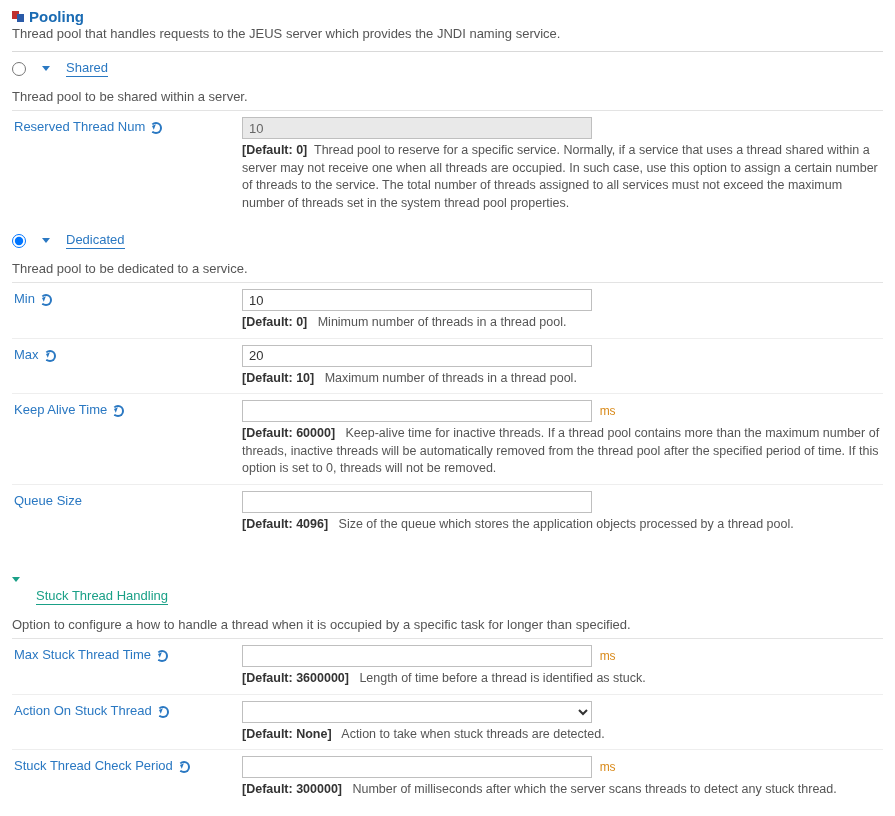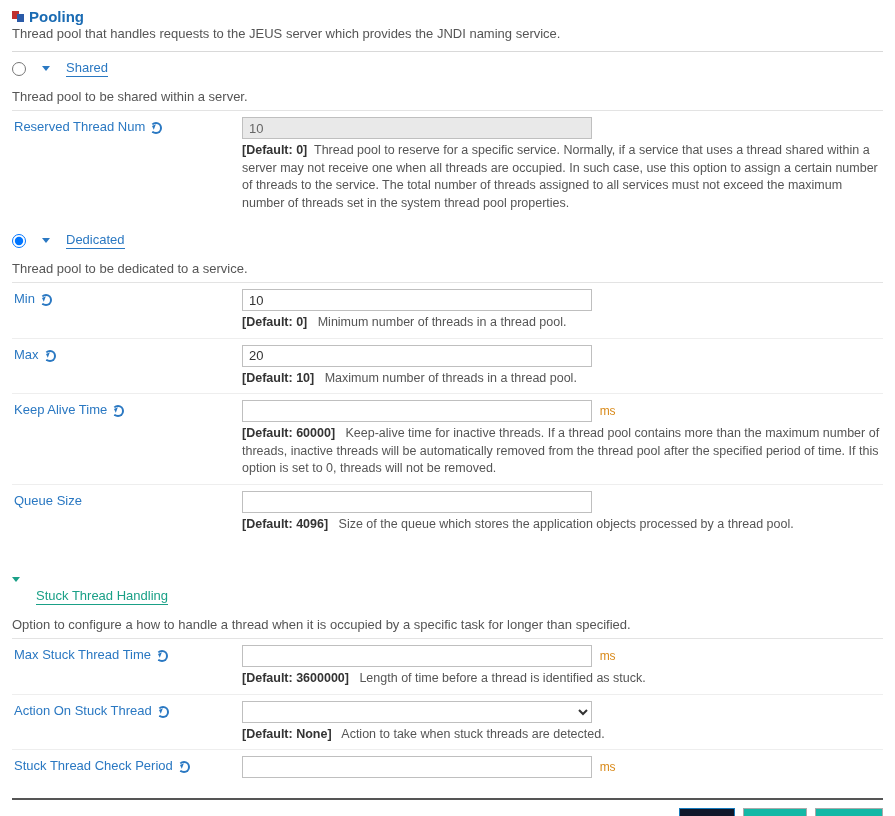--- a/index.html
+++ b/index.html
@@ -279,20 +279,24 @@
 </div>
 
 <div class="row">
   <div class="label-cell">
     <span>Stuck Thread Check Period</span>
     <span class="refresh-icon"></span>
   </div>
   <div class="value-cell">
     <input class="field" value="" style="">
     <span class="unit">ms</span>
+    <div class="help">
+      <b>[Default: 300000]</b>&nbsp;&nbsp;
+      <span>Number of milliseconds after which the server scans threads to detect any stuck thread.</span>
+    </div>
   </div>
 </div>
 
 <hr class="footer-hr">
 <div class="button-row">
   <button class="btn primary">OK</button>
   <button class="btn">Reset</button>
   <button class="btn">Delete</button>
 </div>
 

